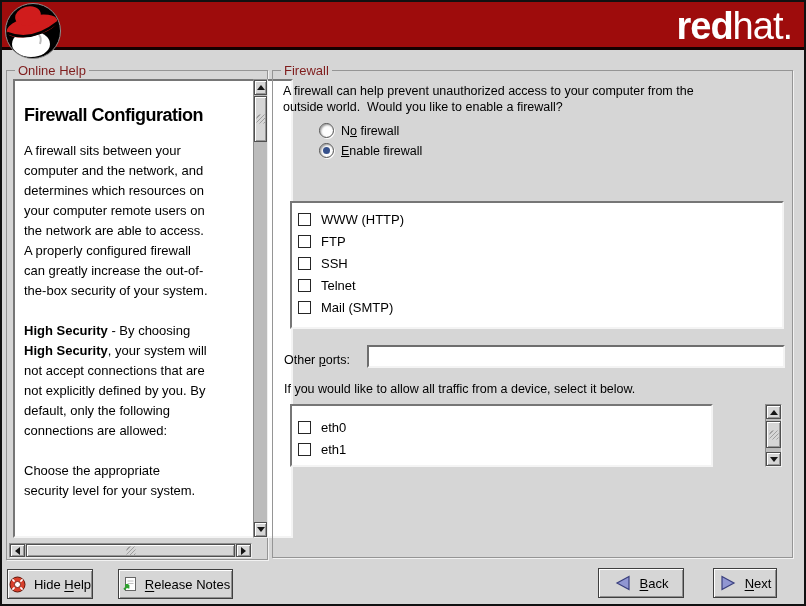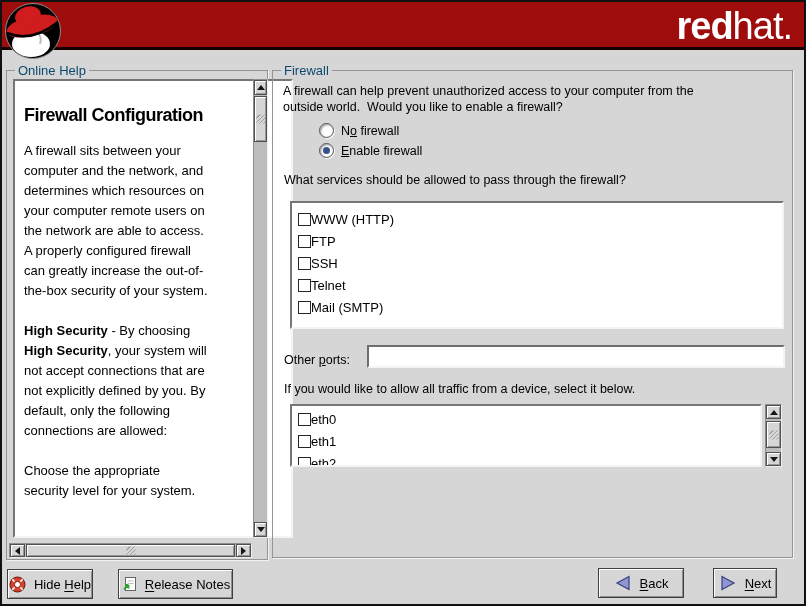--- a/index.html
+++ b/index.html
@@ -13,21 +13,21 @@
     background:#9e0c0c; border-bottom:3px solid #150000; }
   .logo-circle{ position:absolute; left:2px; top:0px; z-index:5; }
   .wordmark{ position:absolute; right:12px; top:1px; color:#fff;
     font-size:38px; line-height:46px; letter-spacing:-1px; }
   .wordmark b{ font-weight:bold; }
   .wordmark span{ font-weight:normal; }
   
   .frame{ position:absolute; border:1px solid #959595;
     box-shadow:1px 1px 0 #f2f2f2; }
   .frame-label{ position:absolute; top:-8px; left:8px; background:#d6d6d6;
-    padding:0 3px; font-size:13px; color:#0c4a6e; line-height:15px; }
+    padding:0 3px; font-size:13px; color:#7f1d1d; line-height:15px; }
   
   .sunken{ background:#fff;
     border-top:2px solid #767676; border-left:2px solid #767676;
     border-bottom:2px solid #f4f4f4; border-right:2px solid #f4f4f4; }
   
   .help-viewport{ position:absolute; left:6px; top:8px; width:280px; height:459px;
     overflow:hidden; padding:8px 2px 0 9px; }
   .help-viewport h1{ font-size:18px; letter-spacing:-0.5px; font-weight:bold;
     margin:16px 0 15px 0; white-space:pre; }
   .help-viewport p{ font-size:13px; line-height:20px; white-space:pre;
@@ -54,21 +54,21 @@
   .fw-text{ position:absolute; font-size:12.5px; line-height:16px; white-space:pre; color:#000; }
   .radio-row{ position:absolute; display:flex; align-items:center; gap:7px;
     font-size:12.5px; }
   .radio{ width:15px; height:15px; border-radius:50%; background:#fdfdfd;
     border:1px solid #4e4e4e;
     box-shadow:inset 1px 1px 2px rgba(0,0,0,0.4), 1px 1px 0 rgba(255,255,255,0.9);
     position:relative; }
   .radio.sel::after{ content:""; position:absolute; left:3px; top:3px;
     width:7px; height:7px; border-radius:50%; background:#36518c; }
   .listbox{ position:absolute; overflow:hidden; }
-  .list-row{ display:flex; align-items:center; height:22px;
+  .list-row{ display:flex; align-items:center; gap:10px; height:22px;
     padding-left:6px; font-size:13px; }
   .cb{ width:13px; height:13px; background:#fff; border:1px solid #262626; flex:none; }
   .entry{ position:absolute; background:#fff;
     border-top:2px solid #6e6e6e; border-left:2px solid #6e6e6e;
     border-bottom:2px solid #f4f4f4; border-right:2px solid #f4f4f4;
     font-size:13px; padding:0 4px; }
   
   .btn{ position:absolute; height:30px; background:#d6d6d6;
     border:1px solid #3f3f3f;
     box-shadow:inset 1px 1px 0 #ffffff, inset -1px -1px 0 #8e8e8e;
@@ -156,21 +156,20 @@
 
     <div class="radio-row" style="left:46px; top:52px;">
       <span class="radio"></span>
       <span><span>N</span><u>o</u><span> firewall</span></span>
     </div>
     <div class="radio-row" style="left:46px; top:72px;">
       <span class="radio sel"></span>
       <span><span></span><u>E</u><span>nable firewall</span></span>
     </div>
 
-    <div class="fw-text" style="left:11px; top:101px;">What services should be allowed to pass through the firewall?</div>
 
     <div class="listbox sunken" style="left:17px; top:130px; width:494px; height:128px; padding-top:5px;">
       <div class="list-row">
           <span class="cb"></span>
           <span>WWW (HTTP)</span>
         </div>
       <div class="list-row">
           <span class="cb"></span>
           <span>FTP</span>
         </div>
@@ -186,21 +185,21 @@
           <span class="cb"></span>
           <span>Mail (SMTP)</span>
         </div>
     </div>
 
     <div class="fw-text" style="left:11px; top:281px;"><span>Other </span><u>p</u><span>orts:</span></div>
     <input class="entry" style="left: 94px; top: 274px; width: 418px; height: 23px;" value="">
 
     <div class="fw-text" style="left:11px; top:310px;">If you would like to allow all traffic from a device, select it below.</div>
 
-    <div class="listbox sunken" style="left:17px; top:333px; width:472px; height:63px; padding-top:2px;">
+    <div class="listbox sunken" style="left:17px; top:333px; width:423px; height:63px; padding-top:10px;">
       <div class="list-row">
           <span class="cb"></span>
           <span>eth0</span>
         </div>
       <div class="list-row">
           <span class="cb"></span>
           <span>eth1</span>
         </div>
       <div class="list-row">
           <span class="cb"></span>

